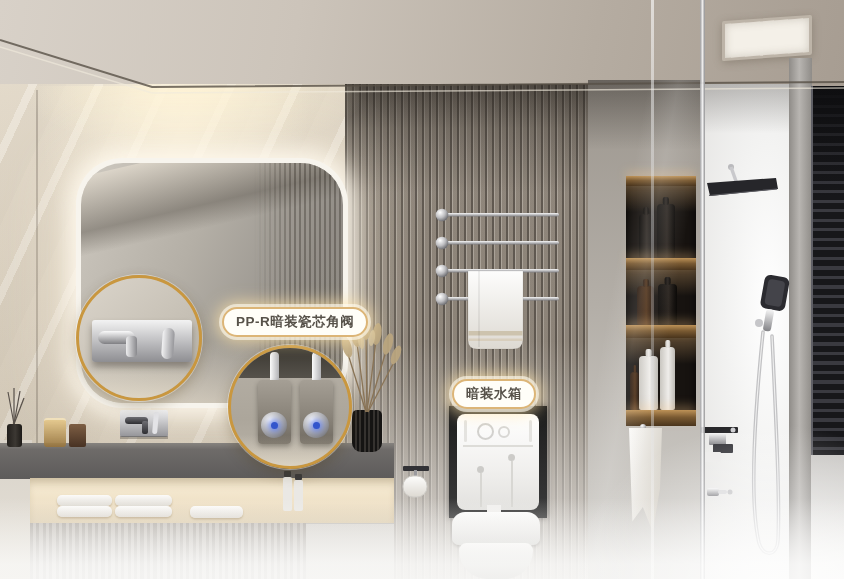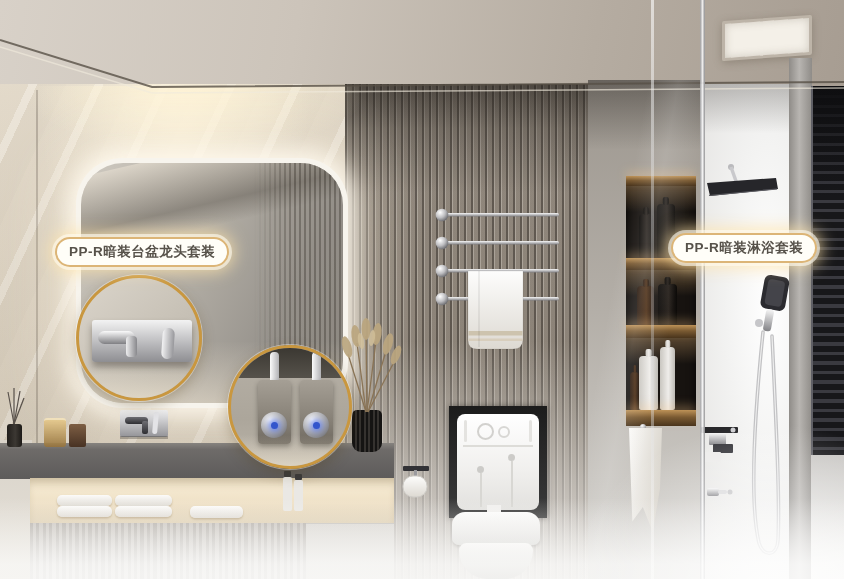--- a/index.html
+++ b/index.html
@@ -423,16 +423,16 @@
     <div class="darkband"></div>
     <div class="pipe p1"></div>
     <div class="pipe p2"></div>
     <div class="vplate vp1"></div>
     <div class="vplate vp2"></div>
     <div class="knob kn1"></div>
     <div class="knob kn2"></div>
     <div class="lightband"></div>
   </div>
 
-  <div class="tag" id="t1">PP-R暗装台盆龙头套装</div>
-  <div class="tag" id="t5">PP-R暗装淋浴套装</div>
+  <div class="tag" id="t2">PP-R暗装瓷芯角阀</div>
+  <div class="tag" id="t4">暗装水箱</div>
 
 </div>
 
 </body></html>

